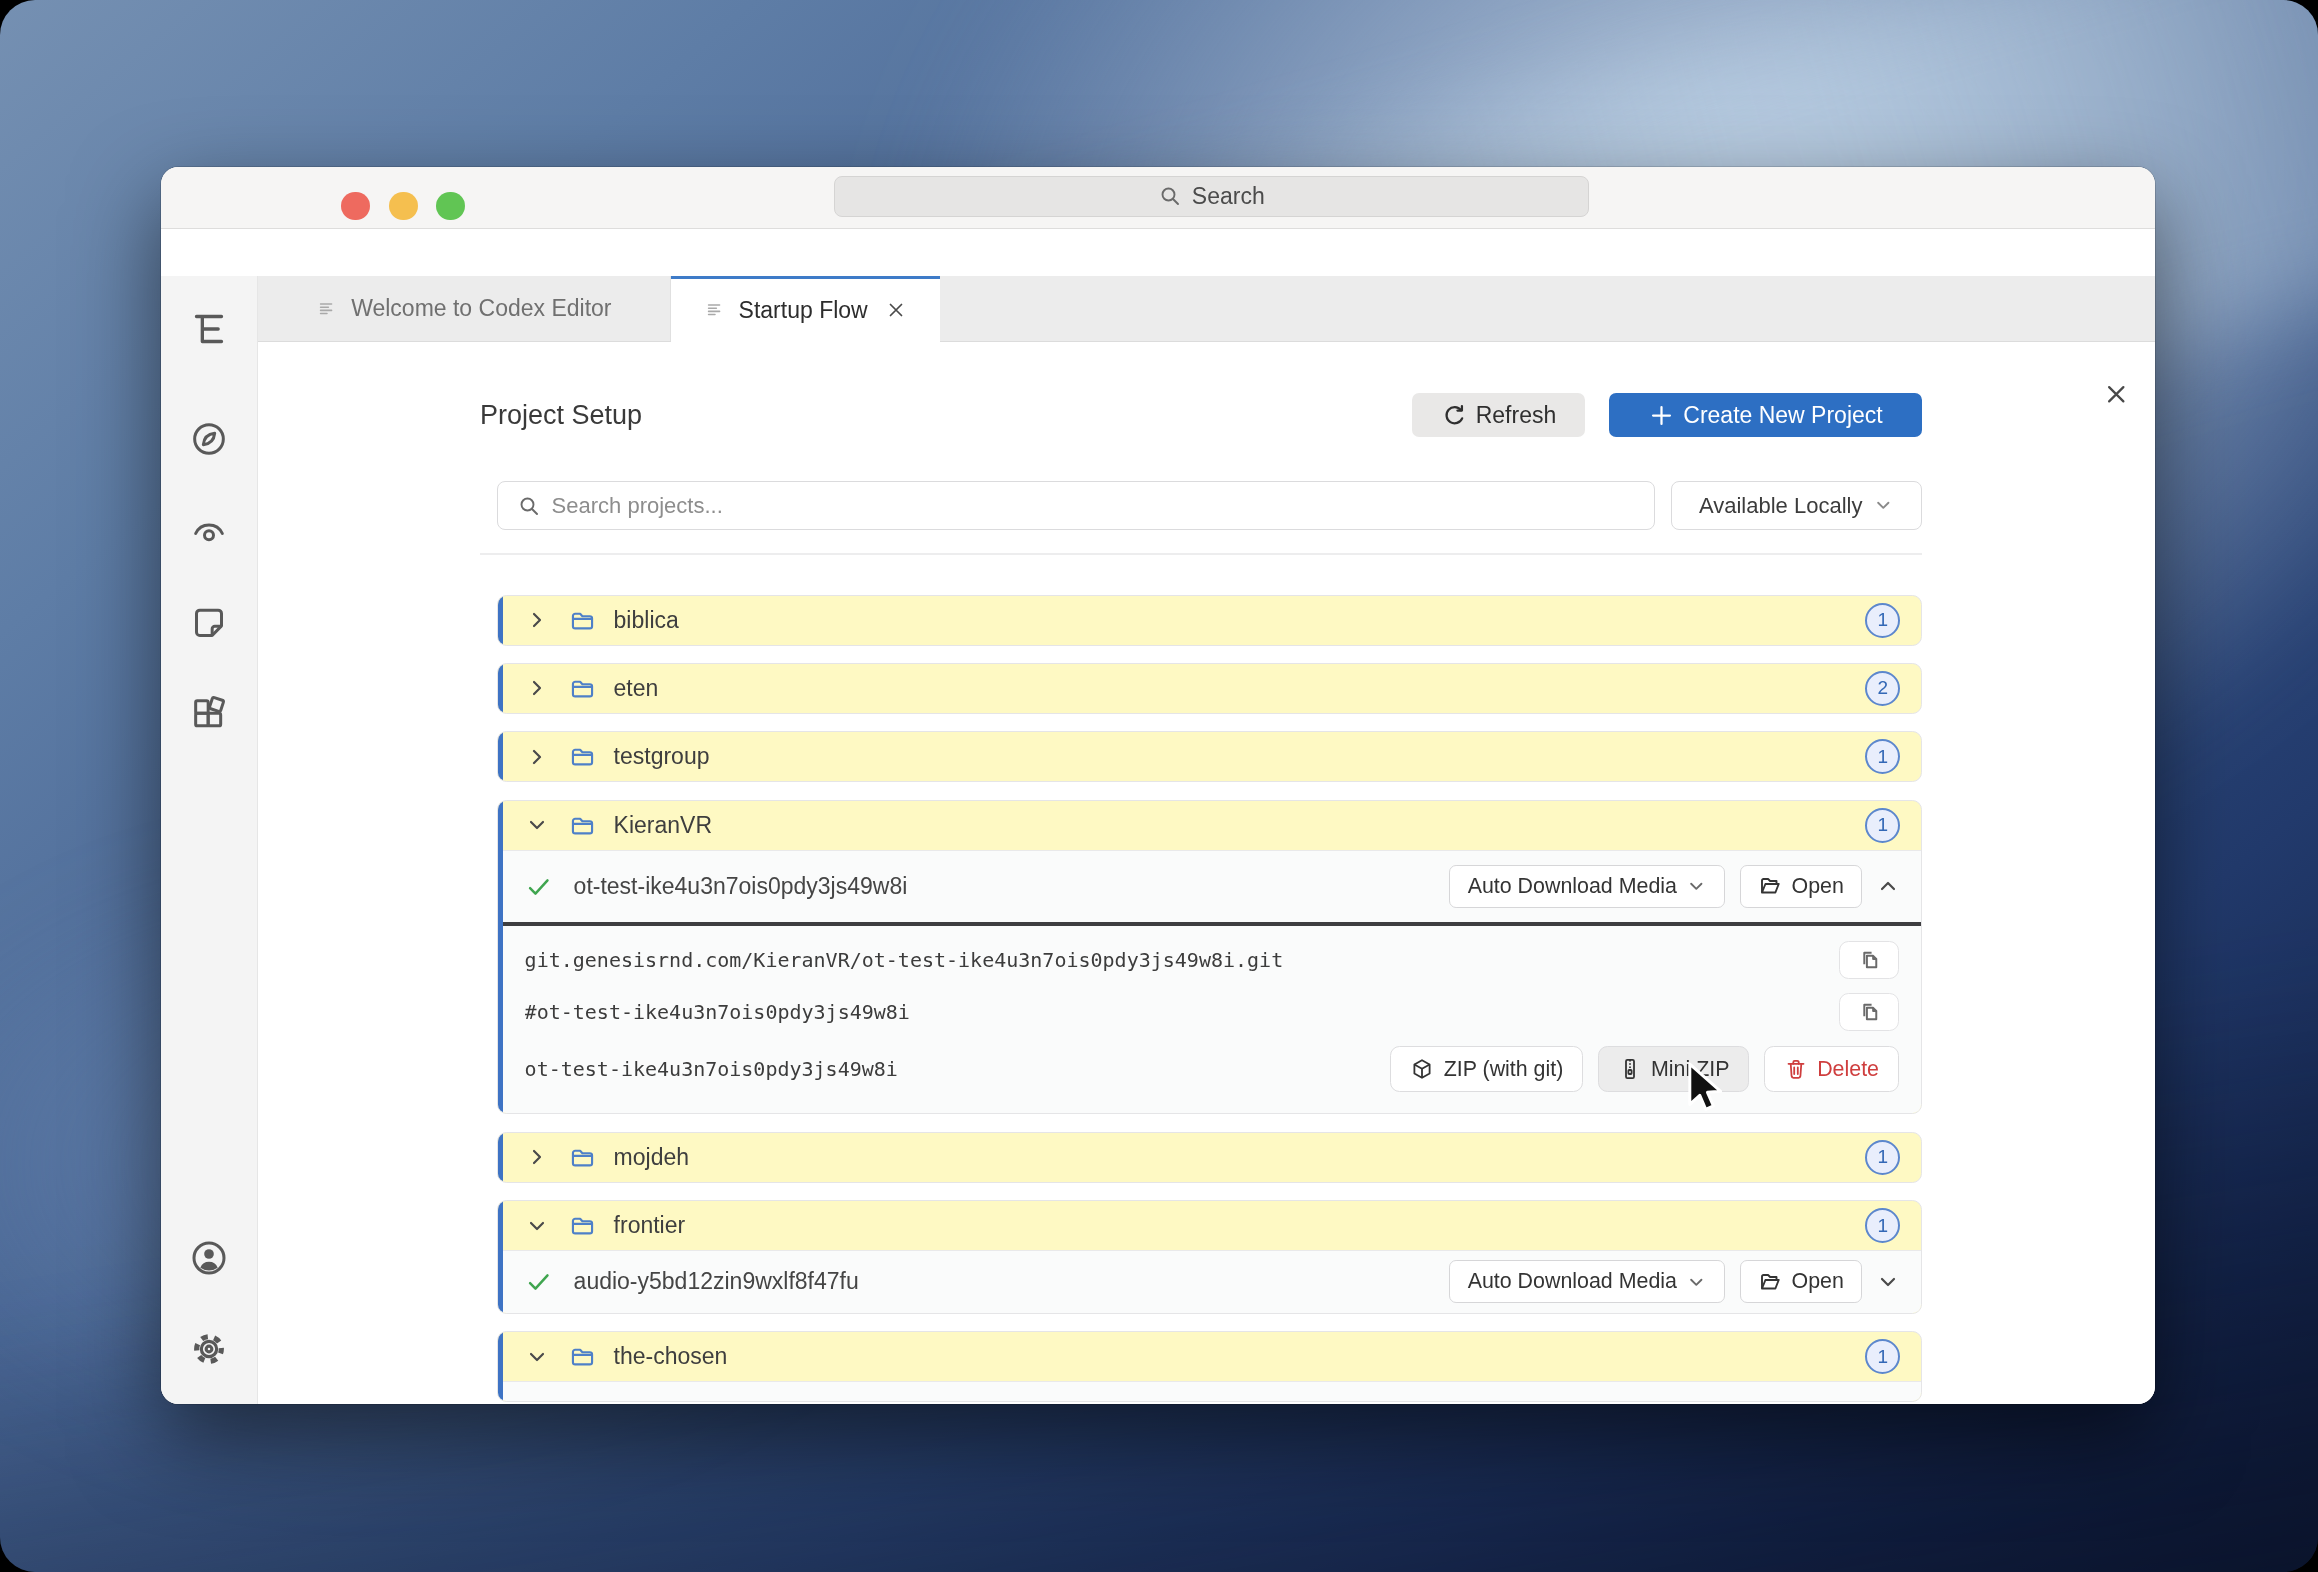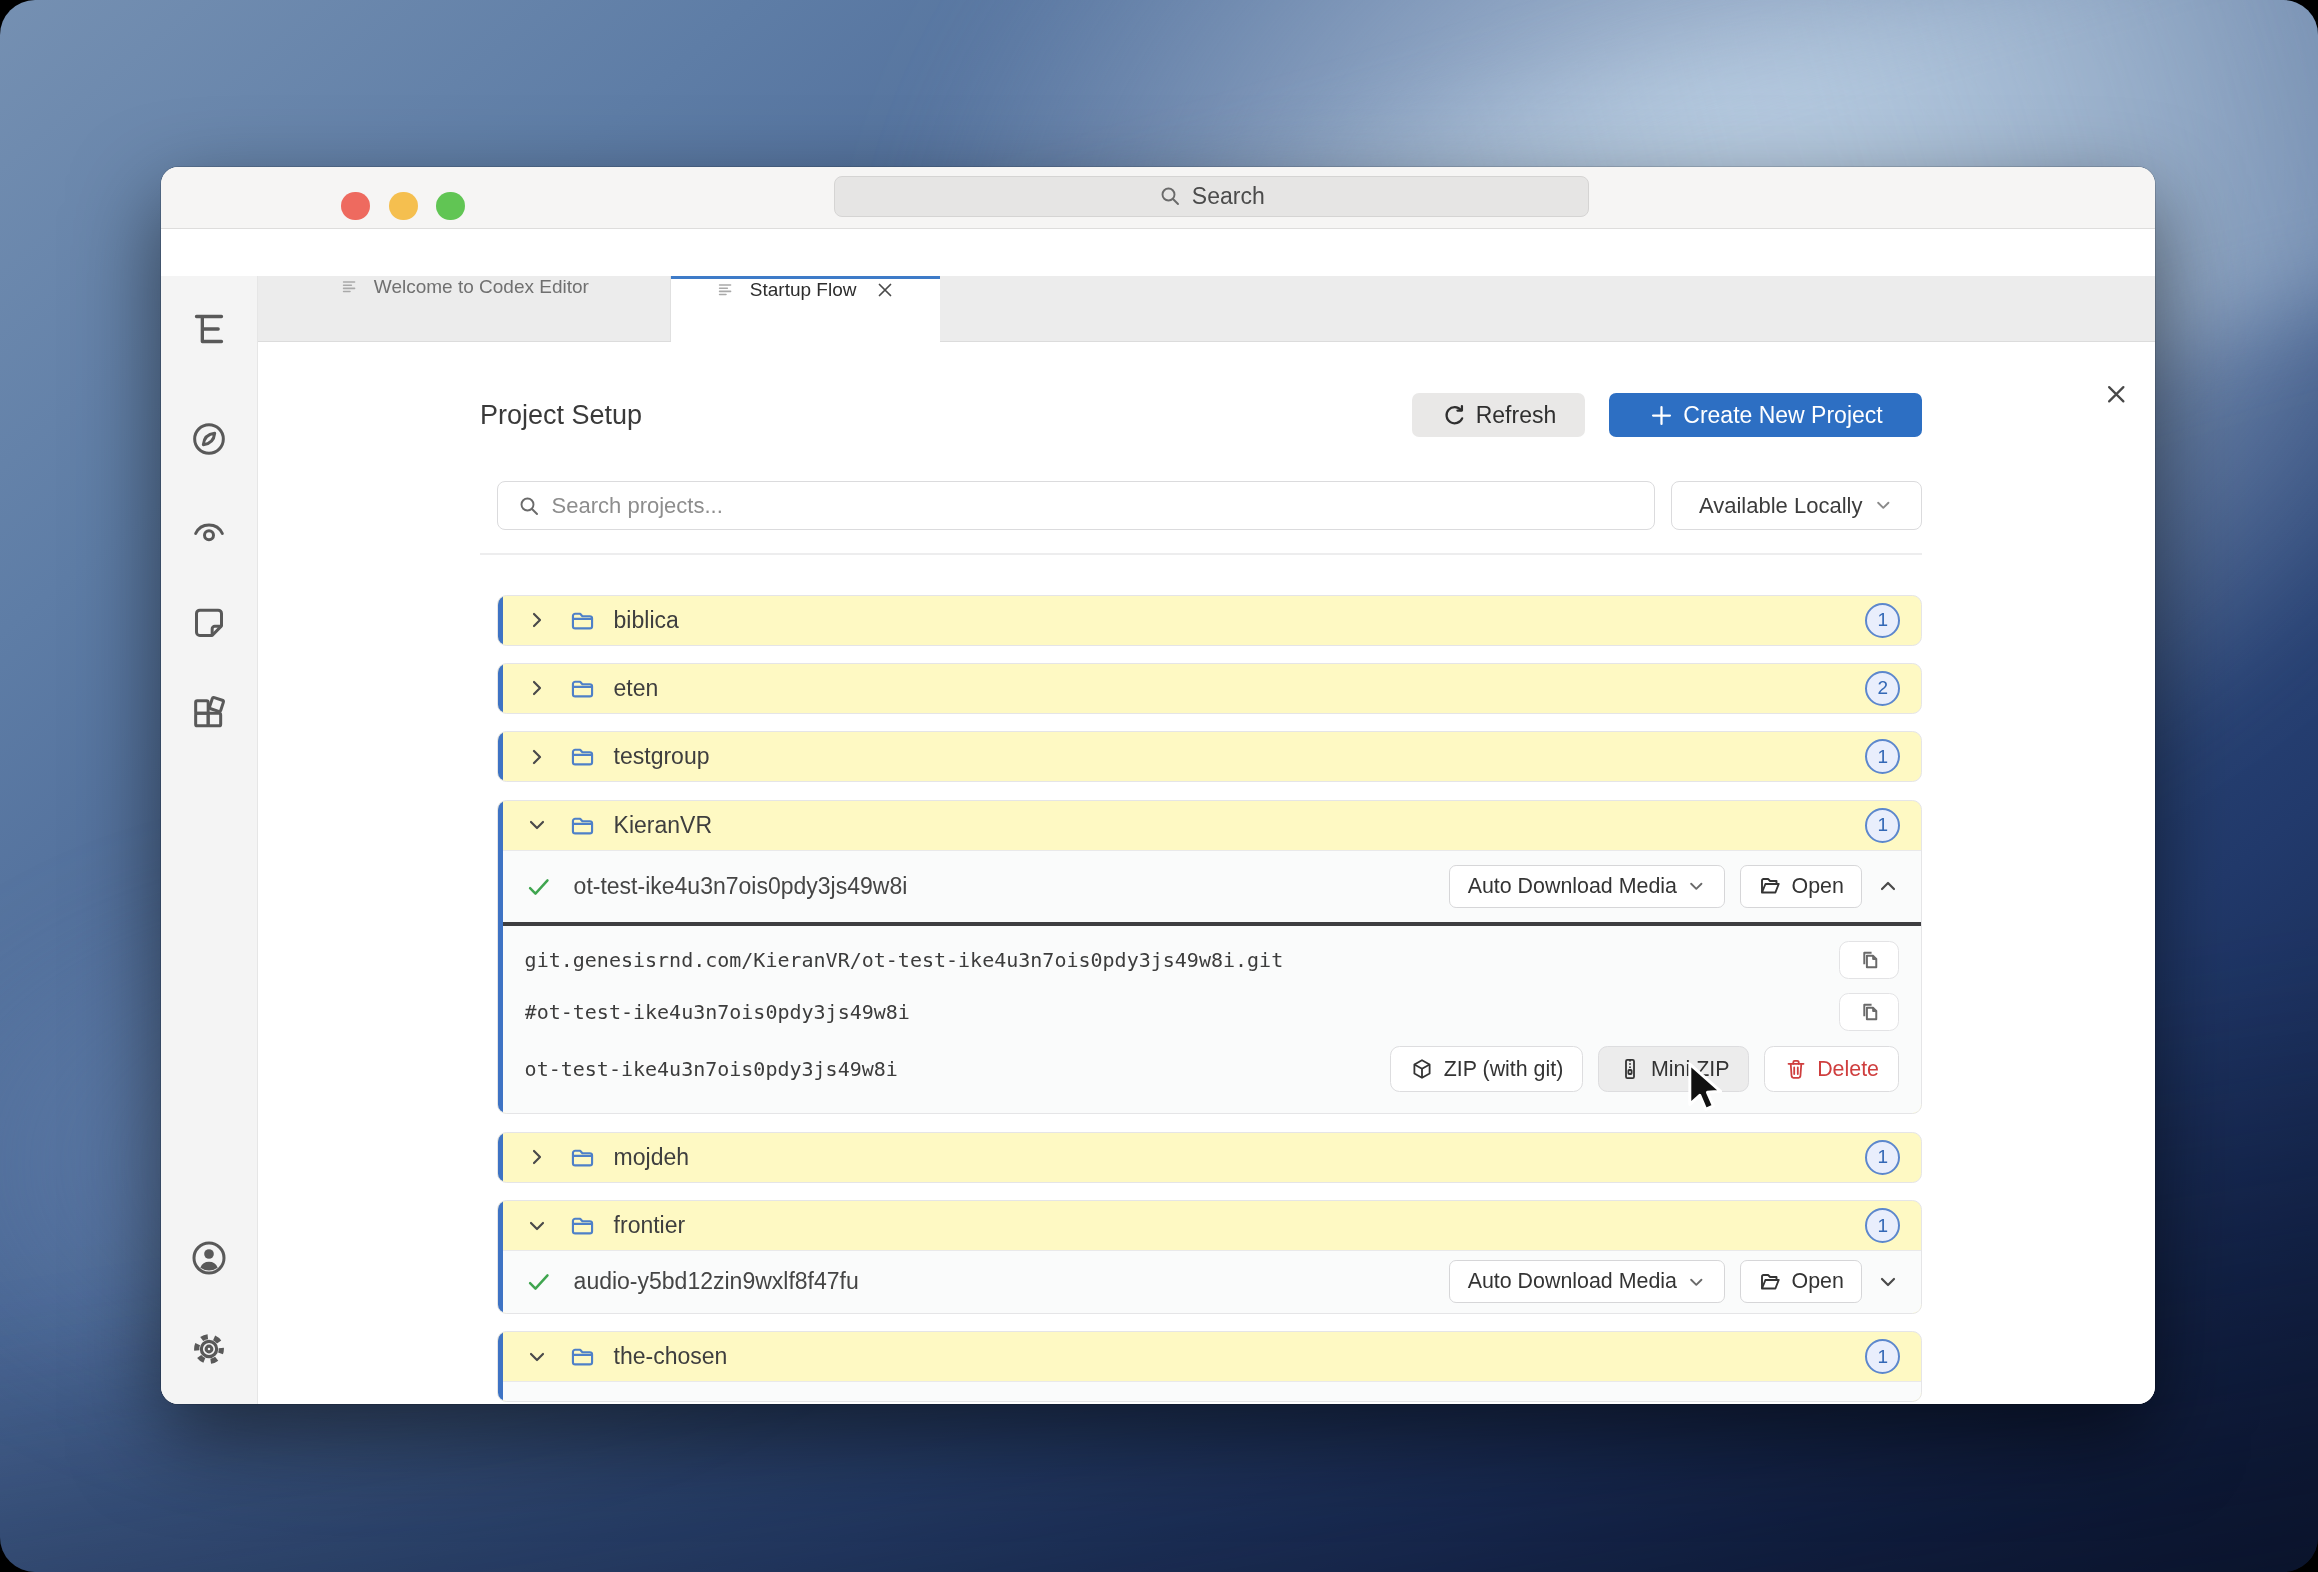--- a/index.html
+++ b/index.html
@@ -40,22 +40,22 @@
   .sb-icon { width:40px; height:40px; color:#595959; flex:none; }
   .sb-icon + .sb-icon { margin-top:52px; }
   .sb-icon.first { margin-top:14.2px; margin-bottom:17.4px; }
   .sb-spacer { flex:1; }
   .sb-icon.account { margin-top:0; }
   .sb-icon.gear { margin-top:51px; }
 
   .main { flex:1; display:flex; flex-direction:column; min-width:0; }
   .tabbar { flex:none; height:66px; background:#ececec; border-bottom:0.8px solid #dcdcdc;
     display:flex; align-items:stretch; }
-  .tab { display:flex; justify-content:center; gap:12.7px;
-    font-size:19px; color:#707070; white-space:nowrap; }
+  .tab { display:flex; align-items:center; justify-content:center; gap:12.7px;
+    font-size:23px; color:#707070; white-space:nowrap; }
   .tab.inactive { width:413px; border-right:0.8px solid #e0e0e0; }
   .tab.active { width:269px; background:#fff; color:#2d2d2d;
     border-top:3.2px solid #3e7bc8; margin-bottom:-0.8px; position:relative; z-index:2; }
   .tab-lines { width:22px; height:22px; color:#a9a9a9; }
   .tab-x { width:22px; height:22px; color:#4a4a4a; margin-left:4.7px; }
 
   .content { flex:1; background:#fff; position:relative; overflow:hidden; }
   .close-x { position:absolute; left:1844px; top:38px; width:28.5px; height:28.5px; color:#484848; }
 
   .panel-col { position:absolute; left:222px; top:0; width:1442px; }

